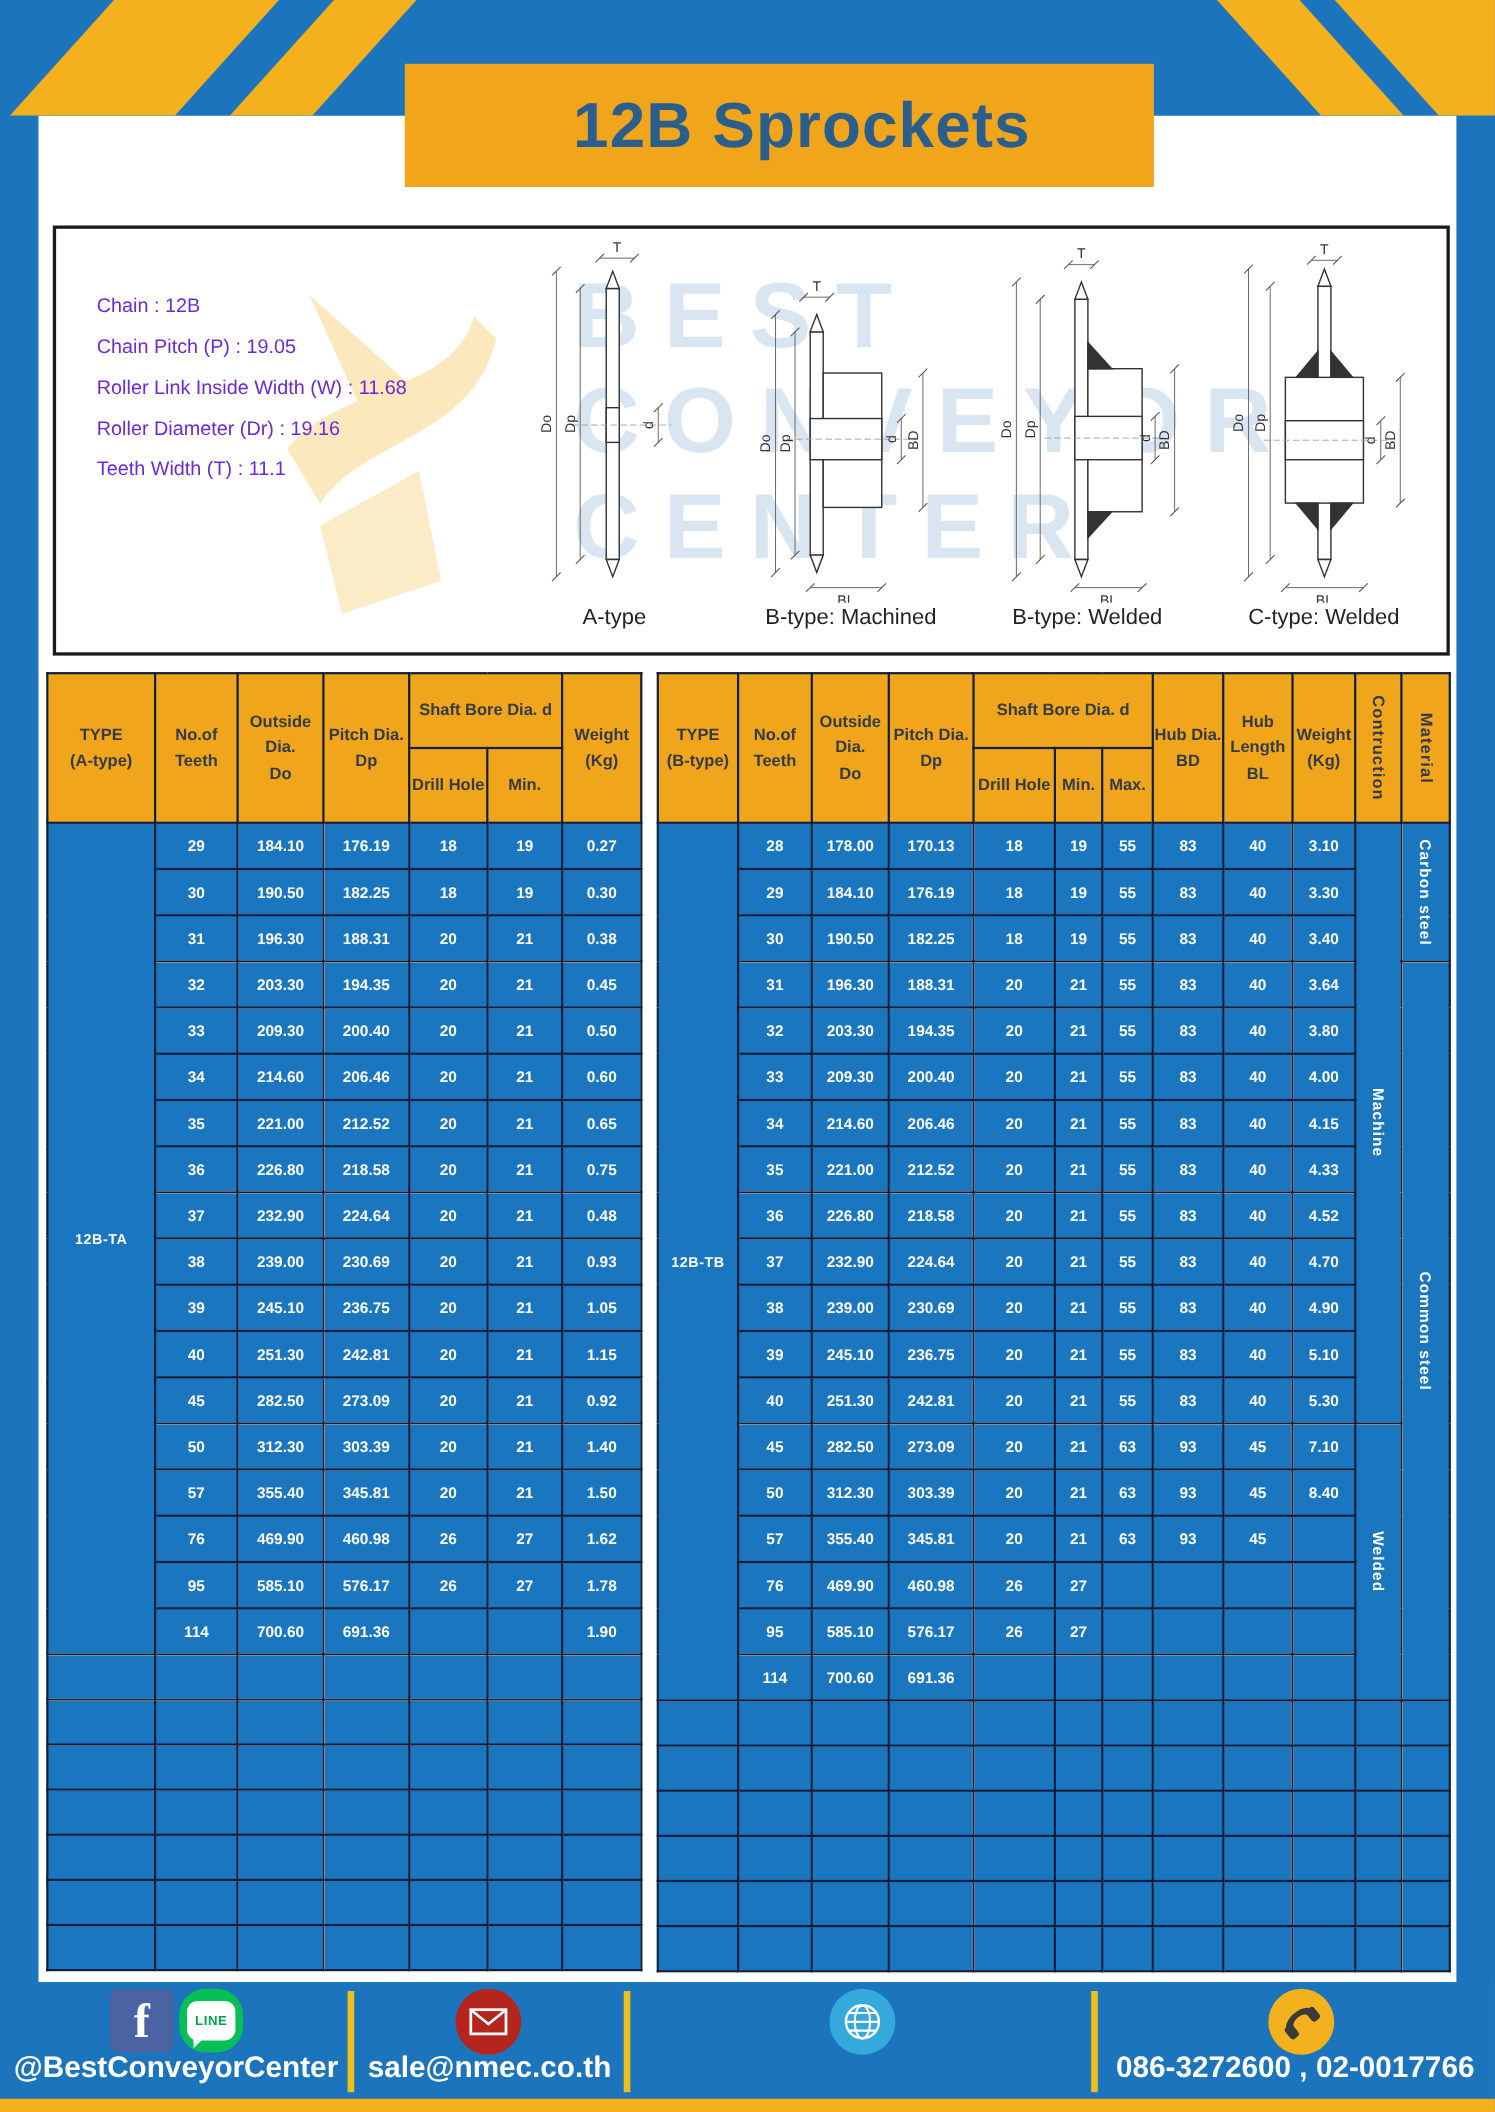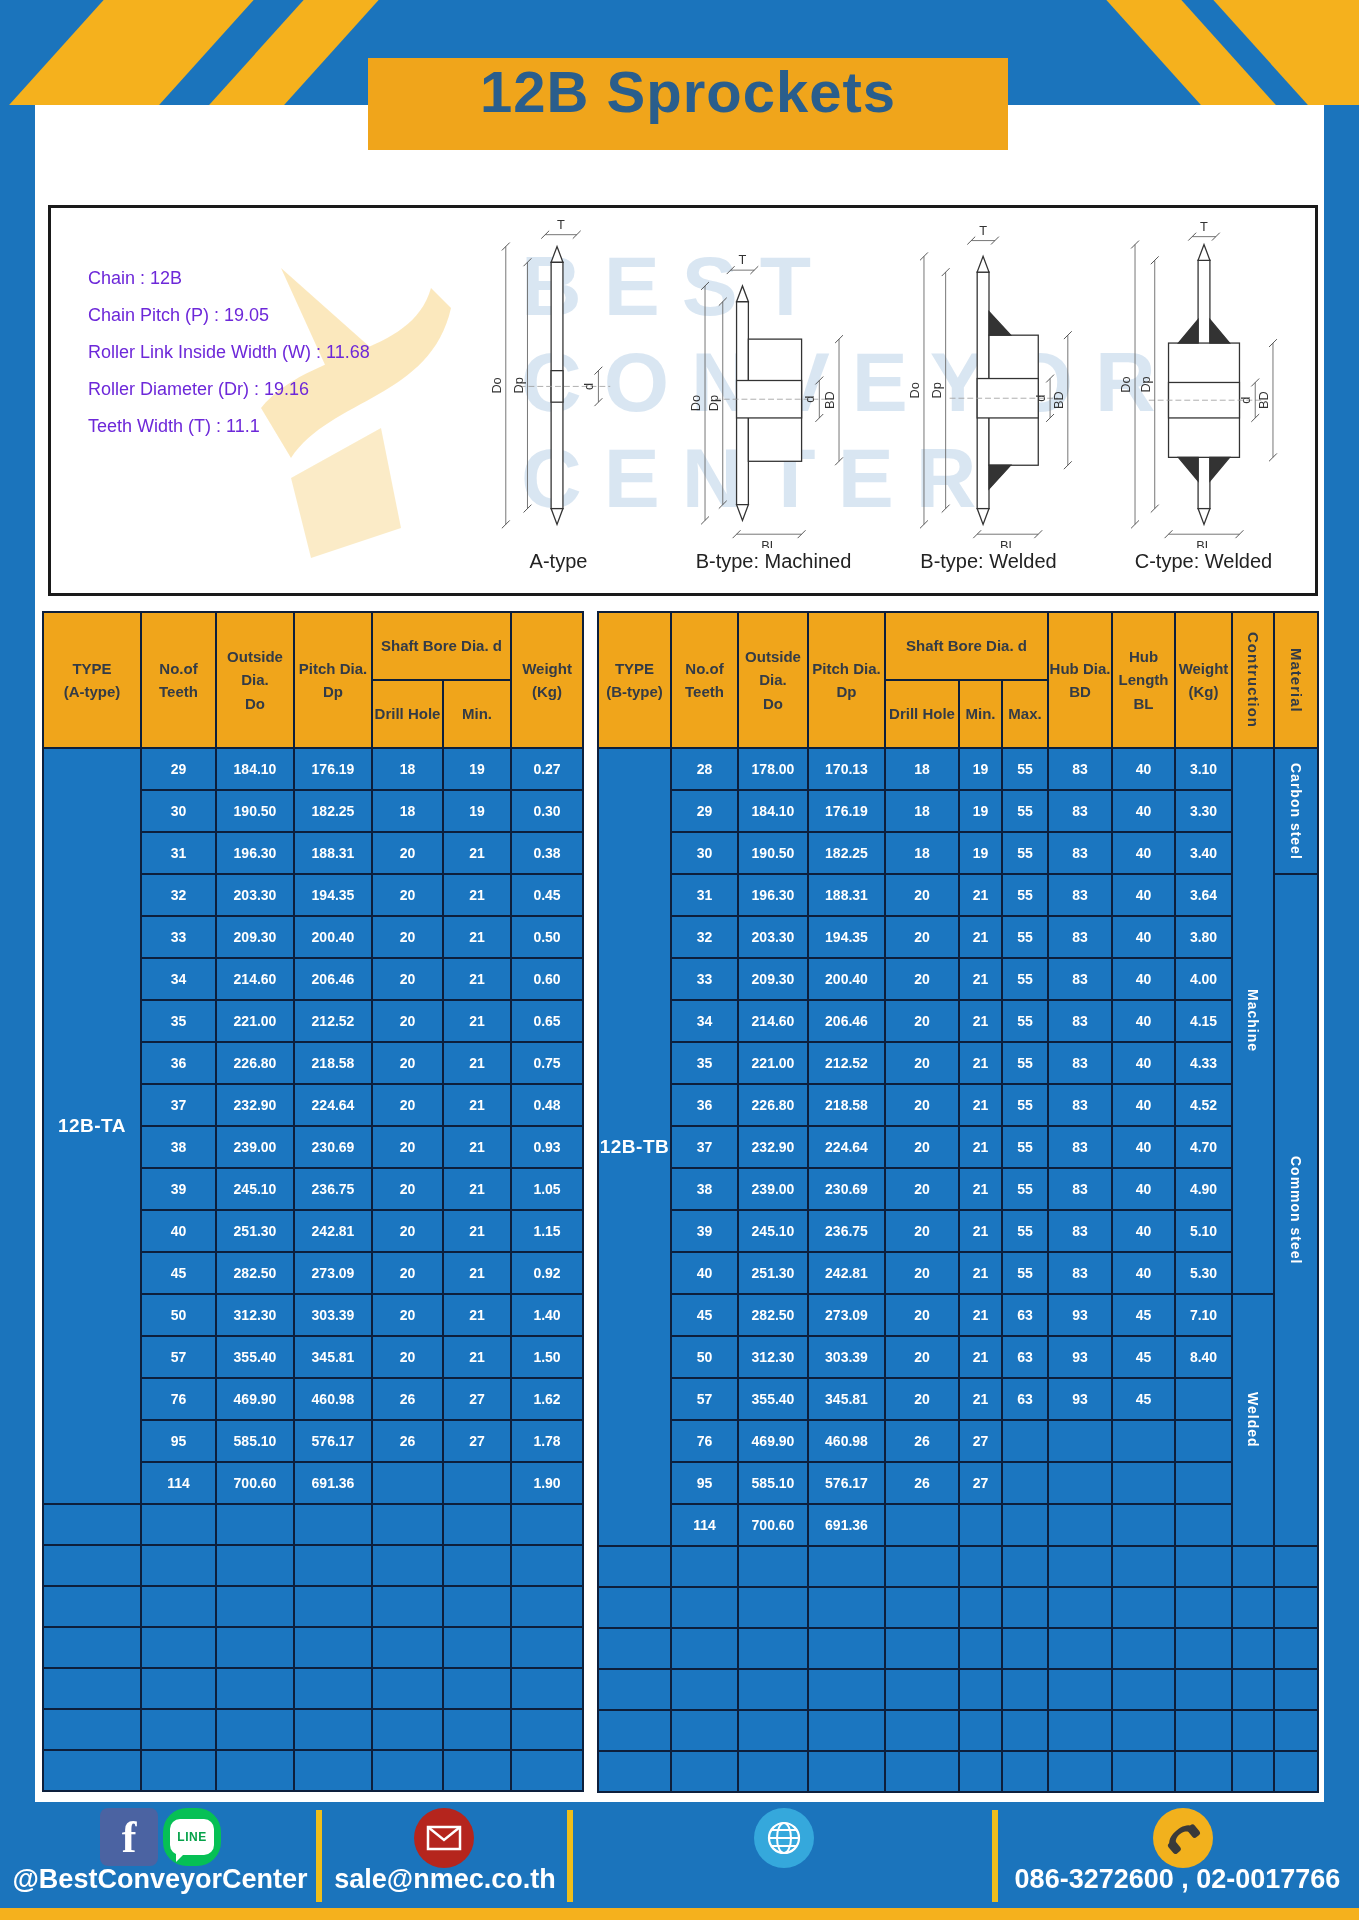--- a/index.html
+++ b/index.html
@@ -9,22 +9,22 @@
   
   .top-band{position:absolute;left:0;top:0;width:1359px;height:105px;background:#1B74BC;overflow:hidden;z-index:2;}
   .stripe{position:absolute;top:-12px;height:132px;background:#F5B11D;}
   .stripe.s1{left:55px;width:150px;transform:skewX(-42deg);}
   .stripe.s2{left:255px;width:75px;transform:skewX(-42deg);}
   .stripe.s3{left:1155px;width:75px;transform:skewX(42deg);}
   .stripe.s4{left:1262px;width:150px;transform:skewX(42deg);}
 
   .paper{position:absolute;left:35px;top:105px;width:1289px;height:1697px;background:#ffffff;z-index:1;}
 
-  .title-banner{position:absolute;left:368px;top:58px;width:640px;height:92px;background:#F0A51B;z-index:3;
-    display:flex;align-items:flex-start;justify-content:center;}
+  .title-banner{position:absolute;left:368px;top:58px;width:640px;height:112px;background:#F0A51B;z-index:3;
+    display:flex;align-items:center;justify-content:center;padding-left:41px;}
   .title-banner span{font-size:58px;font-weight:bold;color:#2A5E8C;letter-spacing:1px;}
 
   
   .diagram-box{position:absolute;left:48px;top:205px;width:1264px;height:385px;background:#fff;
     border:3px solid #1a1a1a;z-index:2;overflow:hidden;}
   .specs{position:absolute;left:37px;top:52px;width:360px;}
   .spec-line{font-size:18px;font-weight:normal;color:#6d28d9;line-height:37px;white-space:nowrap;}
   .watermark-text{position:absolute;left:470px;top:30px;width:720px;color:rgba(120,165,210,0.28);
     font-size:84px;font-weight:bold;letter-spacing:22px;line-height:96px;z-index:0;white-space:nowrap;}
   .watermark-art{position:absolute;left:170px;top:20px;z-index:0;opacity:0.30;}
@@ -34,21 +34,21 @@
 
   
   .tbl-wrap{position:absolute;z-index:2;}
   .spec-table{border-collapse:collapse;table-layout:fixed;}
   .spec-table th{background:#F0A51B;color:#333B46;border:2px solid #0D1F3C;
     font-size:15px;font-weight:bold;text-align:center;white-space:pre-line;line-height:1.55;padding:0;}
   .spec-table thead tr{height:68px;}
   .spec-table td{background:#1B76C0;color:#fff;border:2px solid #0D1F3C;text-align:center;
     font-size:14px;font-weight:bold;height:40px;padding:0;overflow:hidden;}
   .spec-table tr.empty-row td{height:39px;}
-  td.type-cell{font-size:19px;letter-spacing:0.5px;}
+  td.type-cell{font-size:13px;letter-spacing:0.5px;}
   .vert{writing-mode:vertical-rl;letter-spacing:1px;}
   th.vert{padding:4px 0;}
   td.vert{font-size:14px;}
 
   
   .footer{position:absolute;left:0;top:1802px;width:1359px;height:106px;background:#1B74BC;z-index:2;}
   .f-divider{position:absolute;top:8px;width:6px;height:92px;background:#EFBE1B;}
   .f-text{position:absolute;top:62px;height:36px;color:#fff;font-size:27px;font-weight:bold;text-align:center;}
   .icon-sq{position:absolute;top:6px;width:58px;height:58px;border-radius:8px;display:flex;align-items:center;justify-content:center;}
   .icon-ci{position:absolute;top:6px;width:60px;height:60px;border-radius:50%;display:flex;align-items:center;justify-content:center;}

